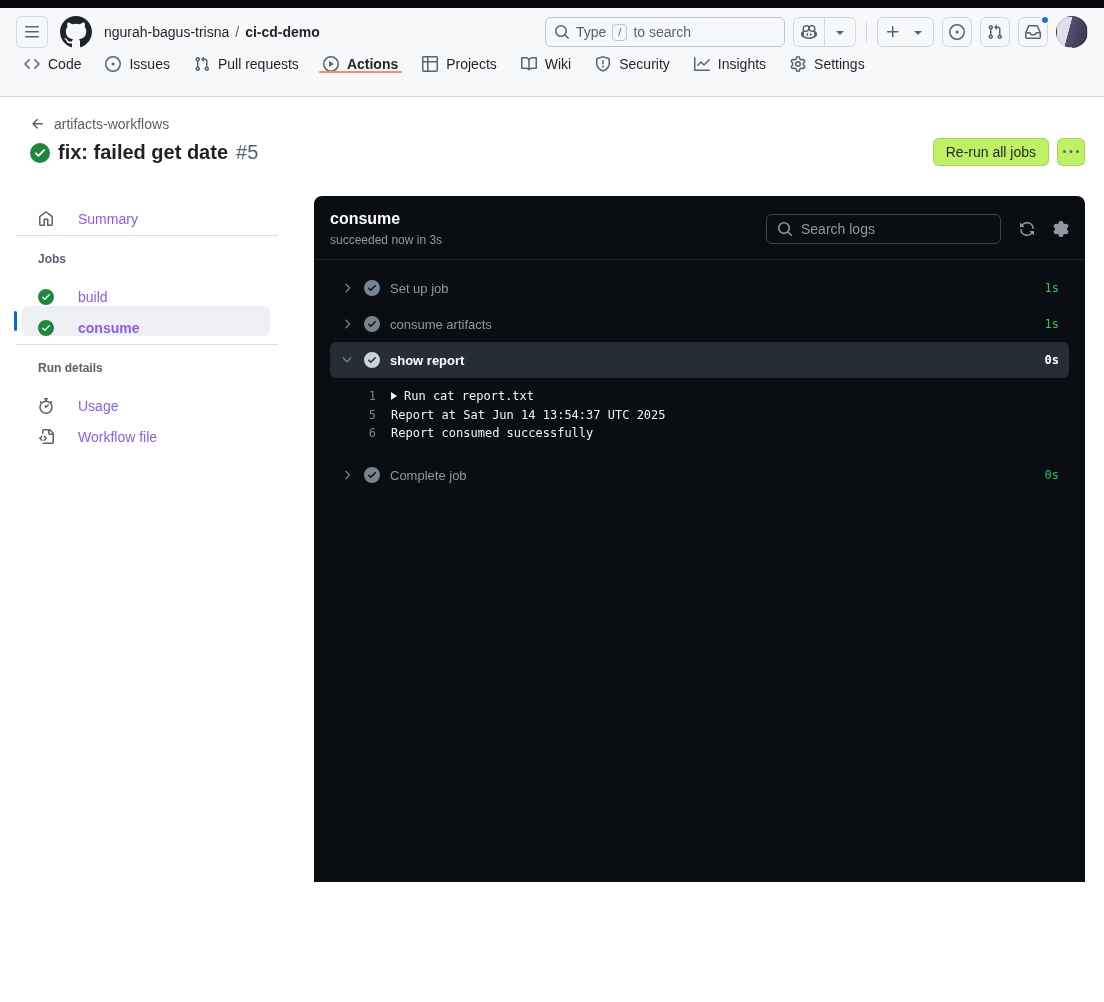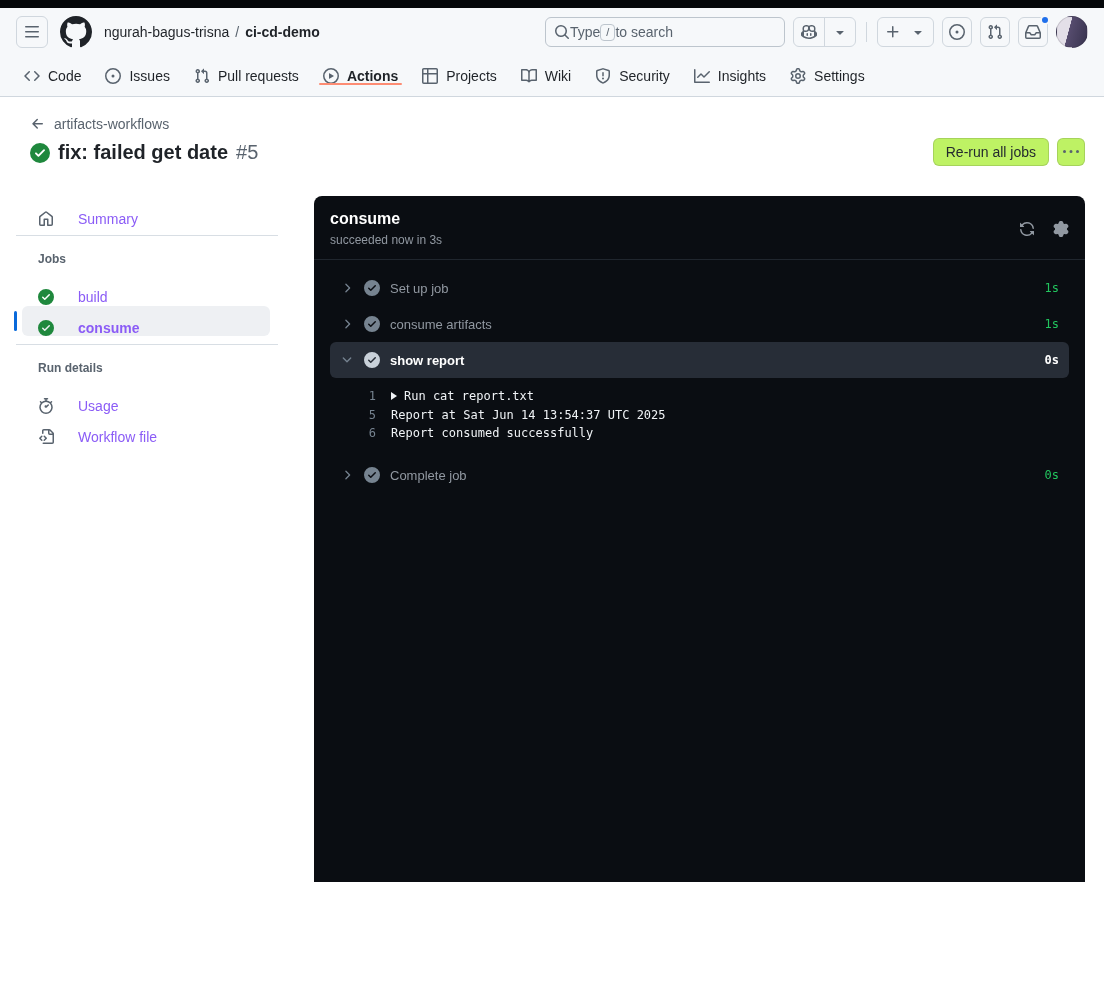--- a/index.html
+++ b/index.html
@@ -18,37 +18,37 @@
   .hamburger-btn { width:32px; height:32px; border:1px solid #d0d7de; border-radius:6px; background:transparent;
                    display:flex; align-items:center; justify-content:center; color:#59636e; cursor:pointer; }
   .gh-logo { width:32px; height:32px; margin-left:12px; color:#1f2328; }
   .crumb { margin-left:12px; font-size:14px; display:flex; align-items:center; gap:6px; }
   .crumb .owner { color:#1f2328; }
   .crumb .sep { color:#59636e; }
   .crumb .repo { font-weight:600; color:#1f2328; }
 
   .topbar-right { margin-left:auto; display:flex; align-items:center; gap:8px; }
   .search-box { width:240px; height:30px; border:1px solid #bdc5cd; border-radius:6px; background:#f6f8fa;
-                display:flex; align-items:center; padding:0 8px; color:#59636e; font-size:14px; cursor:text; }
+                display:flex; align-items:center; padding:0 8px; color:#59636e; font-size:14px; gap:6px; cursor:text; }
   .slash-key { border:1px solid #bdc5cd; border-radius:4px; font-size:11px; line-height:1; padding:2px 5px; color:#59636e; }
   .split-btn { height:30px; display:flex; align-items:stretch; border:1px solid #d0d7de; border-radius:6px; background:transparent; color:#59636e; }
   .split-btn .seg { display:flex; align-items:center; justify-content:center; padding:0 7px; cursor:pointer; }
   .split-btn .seg + .seg { border-left:1px solid #d0d7de; }
   .split-btn.no-div .seg + .seg { border-left:none; padding-left:2px; }
   .vdivider { width:1px; height:20px; background:#d0d7de; margin:0 2px; }
   .icon-btn { width:30px; height:30px; border:1px solid #d0d7de; border-radius:6px; background:transparent; color:#59636e;
               display:flex; align-items:center; justify-content:center; cursor:pointer; position:relative; }
   .notif-dot { position:absolute; top:-3px; right:-3px; width:10px; height:10px; border-radius:50%;
                background:#1f6feb; border:2px solid #f6f8fa; }
   .avatar { width:32px; height:32px; border-radius:50%; cursor:pointer;
             background:linear-gradient(105deg,#e3dfe8 0%,#e3dfe8 40%,#564c6e 41%,#38334e 100%); border:1px solid rgba(31,35,40,.15); }
 
   
   .repo-nav { position:absolute; left:0; top:56px; width:1104px; height:41px; background:#f6f8fa;
-              border-bottom:1px solid #d0d7de; display:flex; align-items:center; padding:0 16px; }
+              border-bottom:1px solid #d0d7de; display:flex; align-items:flex-start; padding:0 16px; }
   .nav-tab { position:relative; display:flex; align-items:center; gap:8px; padding:0 8px; margin-right:8px;
              font-size:14px; color:#1f2328; cursor:pointer; }
   .nav-tab .tab-ic { color:#59636e; display:flex; }
   .nav-tab.active .tab-label { font-weight:600; }
   .nav-tab.active::after { content:""; position:absolute; left:4px; right:4px; bottom:-1px; height:2px;
                            border-radius:3px; background:#fd8c73; }
 
   
   .run-header { position:absolute; left:0; top:97px; width:1104px; padding:19px 19px 0 30px;
                 display:flex; justify-content:space-between; background:#fff; }
@@ -363,20 +363,28 @@
     </div>
   </aside>
 
   <main class="log-panel">
     <div class="panel-header">
       <div>
         <div class="job-name">consume</div>
         <div class="job-status">succeeded now in 3s</div>
       </div>
       <div class="panel-tools">
+        <div class="log-search">
+          <span>
+            <svg class="oct" width="16" height="16" viewBox="0 0 16 16">
+                <path d="M10.68 11.74a6 6 0 0 1-7.922-8.982 6 6 0 0 1 8.982 7.922l3.04 3.04a.749.749 0 0 1-.326 1.275.749.749 0 0 1-.734-.215ZM11.5 7a4.499 4.499 0 1 0-8.997 0A4.499 4.499 0 0 0 11.5 7Z"></path>
+              </svg>
+          </span>
+          <span>Search logs</span>
+        </div>
         <span class="tool-ic">
           <span>
             <svg class="oct" width="16" height="16" viewBox="0 0 16 16">
                 <path d="M1.705 8.005a.75.75 0 0 1 .834.656 5.5 5.5 0 0 0 9.592 2.97l-1.204-1.204a.25.25 0 0 1 .177-.427h3.646a.25.25 0 0 1 .25.25v3.646a.25.25 0 0 1-.427.177l-1.38-1.38A7.002 7.002 0 0 1 1.05 8.84a.75.75 0 0 1 .656-.834ZM8 2.5a5.487 5.487 0 0 0-4.131 1.869l1.204 1.204A.25.25 0 0 1 4.896 6H1.25A.25.25 0 0 1 1 5.75V2.104a.25.25 0 0 1 .427-.177l1.38 1.38A7.002 7.002 0 0 1 14.95 7.16a.75.75 0 0 1-1.49.178A5.5 5.5 0 0 0 8 2.5Z"></path>
               </svg>
           </span>
         </span>
         <span class="tool-ic">
           <span>
             <svg class="oct" width="16" height="16" viewBox="0 0 16 16">

